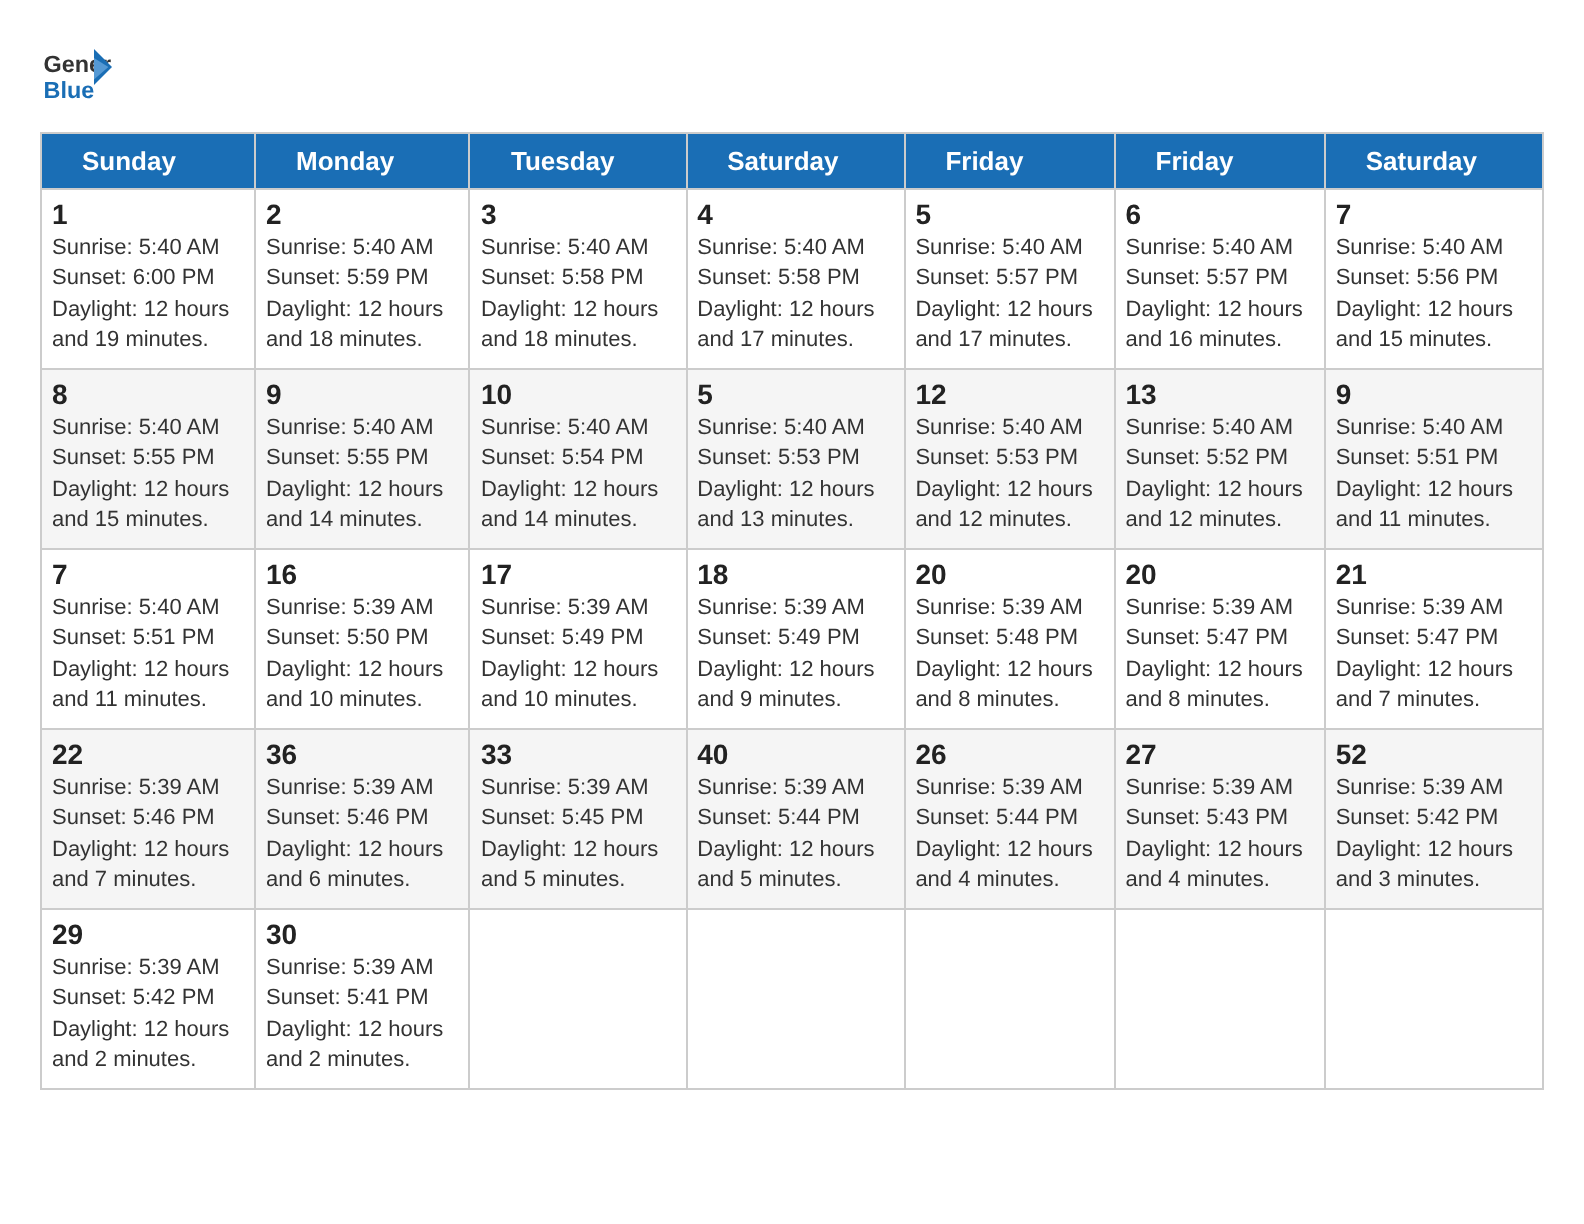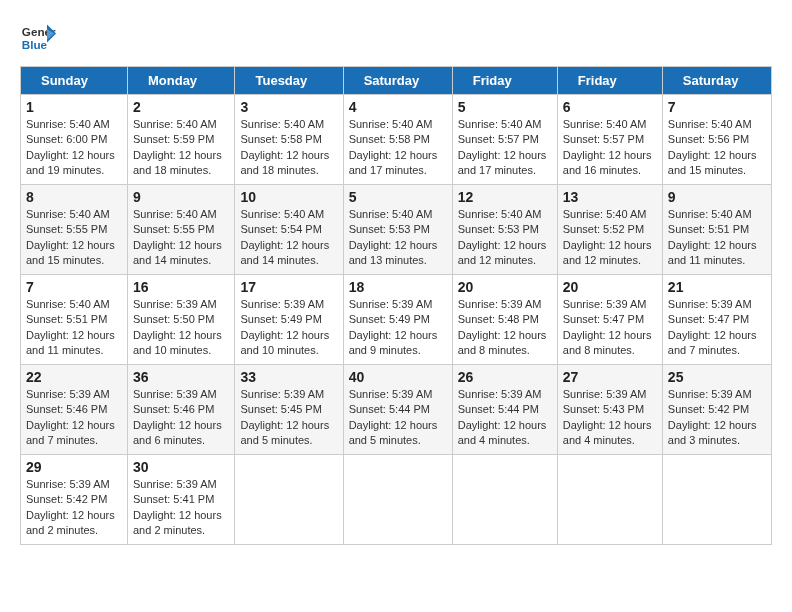--- a/index.html
+++ b/index.html
@@ -220,21 +220,21 @@
       </td>
         <td>
         <span class="day-num">26</span>
         <span class="day-detail">Sunrise: 5:39 AM<br>Sunset: 5:44 PM<br>Daylight: 12 hours and 4 minutes.</span>
       </td>
         <td>
         <span class="day-num">27</span>
         <span class="day-detail">Sunrise: 5:39 AM<br>Sunset: 5:43 PM<br>Daylight: 12 hours and 4 minutes.</span>
       </td>
         <td>
-        <span class="day-num">25</span>
+        <span class="day-num">52</span>
         <span class="day-detail">Sunrise: 5:39 AM<br>Sunset: 5:42 PM<br>Daylight: 12 hours and 3 minutes.</span>
       </td>
       </tr>
       <tr>
         <td>
         <span class="day-num">29</span>
         <span class="day-detail">Sunrise: 5:39 AM<br>Sunset: 5:42 PM<br>Daylight: 12 hours and 2 minutes.</span>
       </td>
         <td>
         <span class="day-num">30</span>

